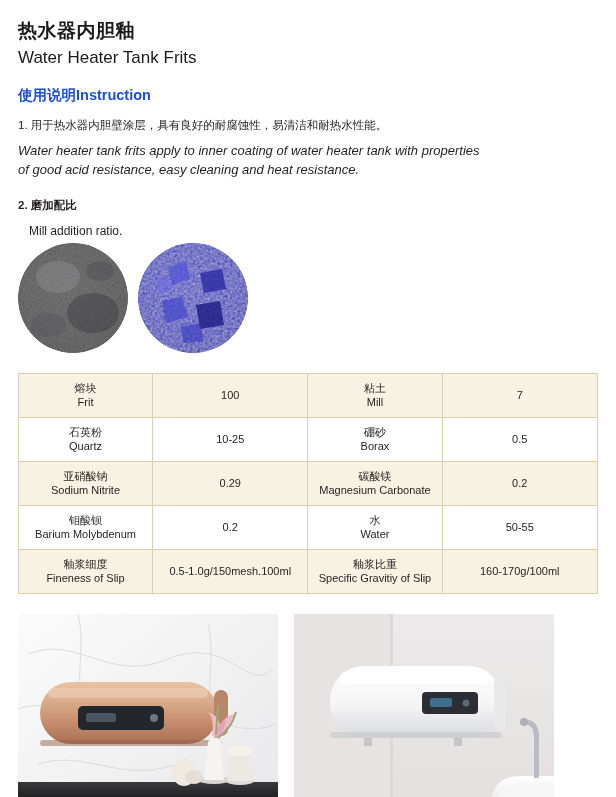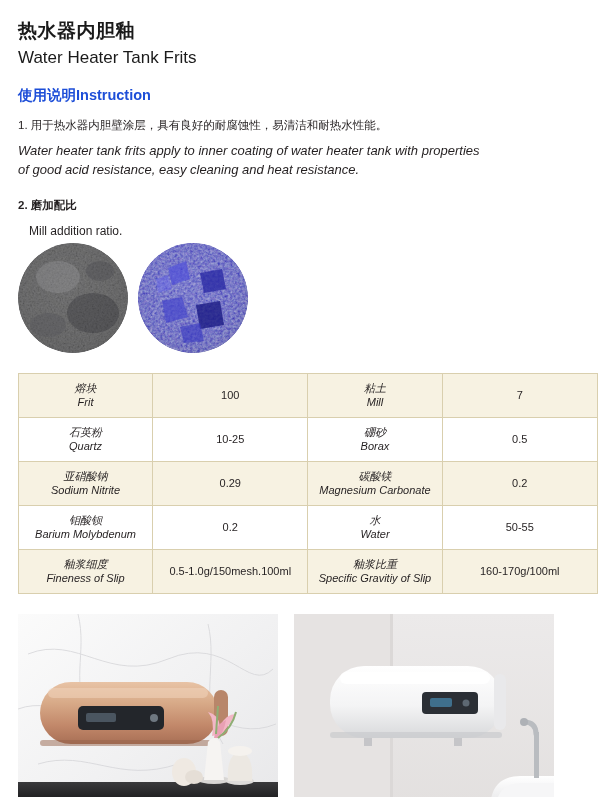--- a/index.html
+++ b/index.html
@@ -91,21 +91,21 @@
     border: 1px solid #d9cfae;
     padding: 6px 4px;
     text-align: center;
     font-size: 11px;
     line-height: 1.3;
     color: #231f20;
     height: 44px;
   }
   table.ratio tr:nth-child(odd) td { background: #f7f2e2; }
   table.ratio tr:nth-child(even) td { background: #ffffff; }
-  td.lbl { width: 125px; font-style: italic; }
+  td.lbl { width: 125px; }
   td.val { width: 145px; }
   .cn { display: block; }
   .en { display: block; }
 
   .photos {
     display: flex;
     gap: 16px;
     margin-top: 20px;
   }
   .photo {

